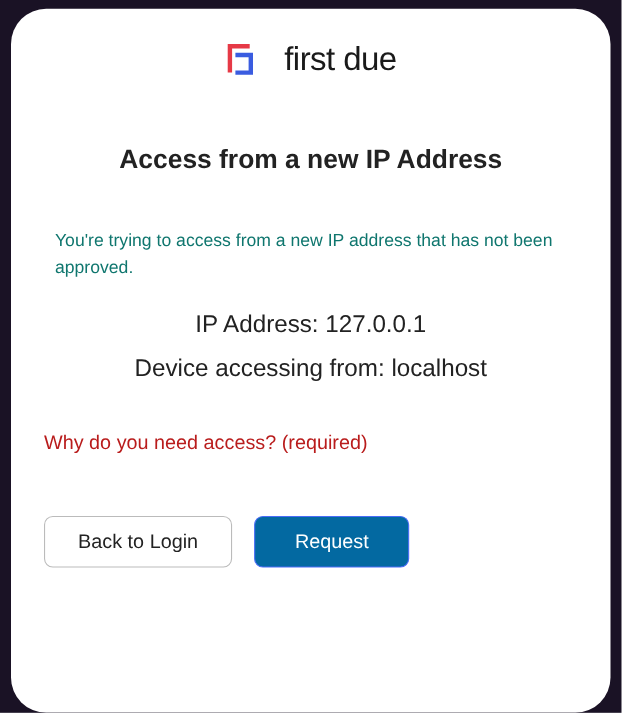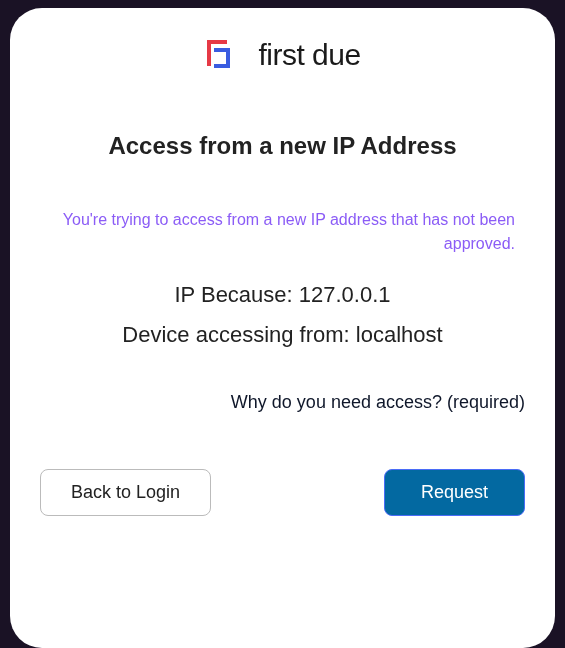--- a/index.html
+++ b/index.html
@@ -39,61 +39,61 @@
       letter-spacing: -0.5px;
     }
     .heading {
       text-align: center;
       font-size: 24px;
       font-weight: 700;
       color: #222;
       margin-bottom: 48px;
     }
     .warning {
-      text-align: right;
-      color: #8b5cf6;
+      text-align: left;
+      color: #0f766e;
       font-size: 16px;
       font-weight: 500;
       line-height: 1.5;
       margin-bottom: 26px;
       padding: 0 10px;
     }
     .info-line {
       text-align: center;
       font-size: 22px;
       color: #222;
       font-weight: 400;
       margin-bottom: 14px;
     }
     .ip-value, .device-value {
       font-weight: 400;
     }
     .form-label {
-      text-align: right;
+      text-align: left;
       font-size: 18px;
-      color: #0f172a;
+      color: #b91c1c;
       margin-top: 30px;
       margin-bottom: 8px;
     }
     .reason-textarea {
       width: 100%;
       height: 116px;
       border: 2px solid #4a6cf7;
       border-radius: 8px;
       outline: none;
       padding: 6px 10px;
       font-size: 17px;
       font-family: inherit;
       color: #333;
       resize: both;
       box-shadow: 0 0 0 3px rgba(74,108,247,0.25);
     }
     .button-row {
       display: flex;
-      justify-content: space-between;
+      justify-content: flex-start;
       gap: 20px;
       margin-top: 48px;
     }
     .btn {
       padding: 12px 30px;
       font-size: 18px;
       border-radius: 8px;
       cursor: pointer;
       font-family: inherit;
     }
@@ -125,21 +125,21 @@
       </svg>
     </span>
     <span class="logo-text">first due</span>
   </div>
 
   <h1 class="heading">Access from a new IP Address</h1>
 
   <div class="warning">You're trying to access from a new IP address that has not been approved.</div>
 
   <div class="info-line">
-    <span>IP Because: </span><span class="ip-value">127.0.0.1</span>
+    <span>IP Address: </span><span class="ip-value">127.0.0.1</span>
   </div>
 
   <div class="info-line">
     <span>Device accessing from: </span><span class="device-value">localhost</span>
   </div>
 
   <div class="form-label">Why do you need access? (required)</div>
 
   <div class="button-row">
     <button class="btn btn-secondary">Back to Login</button>

